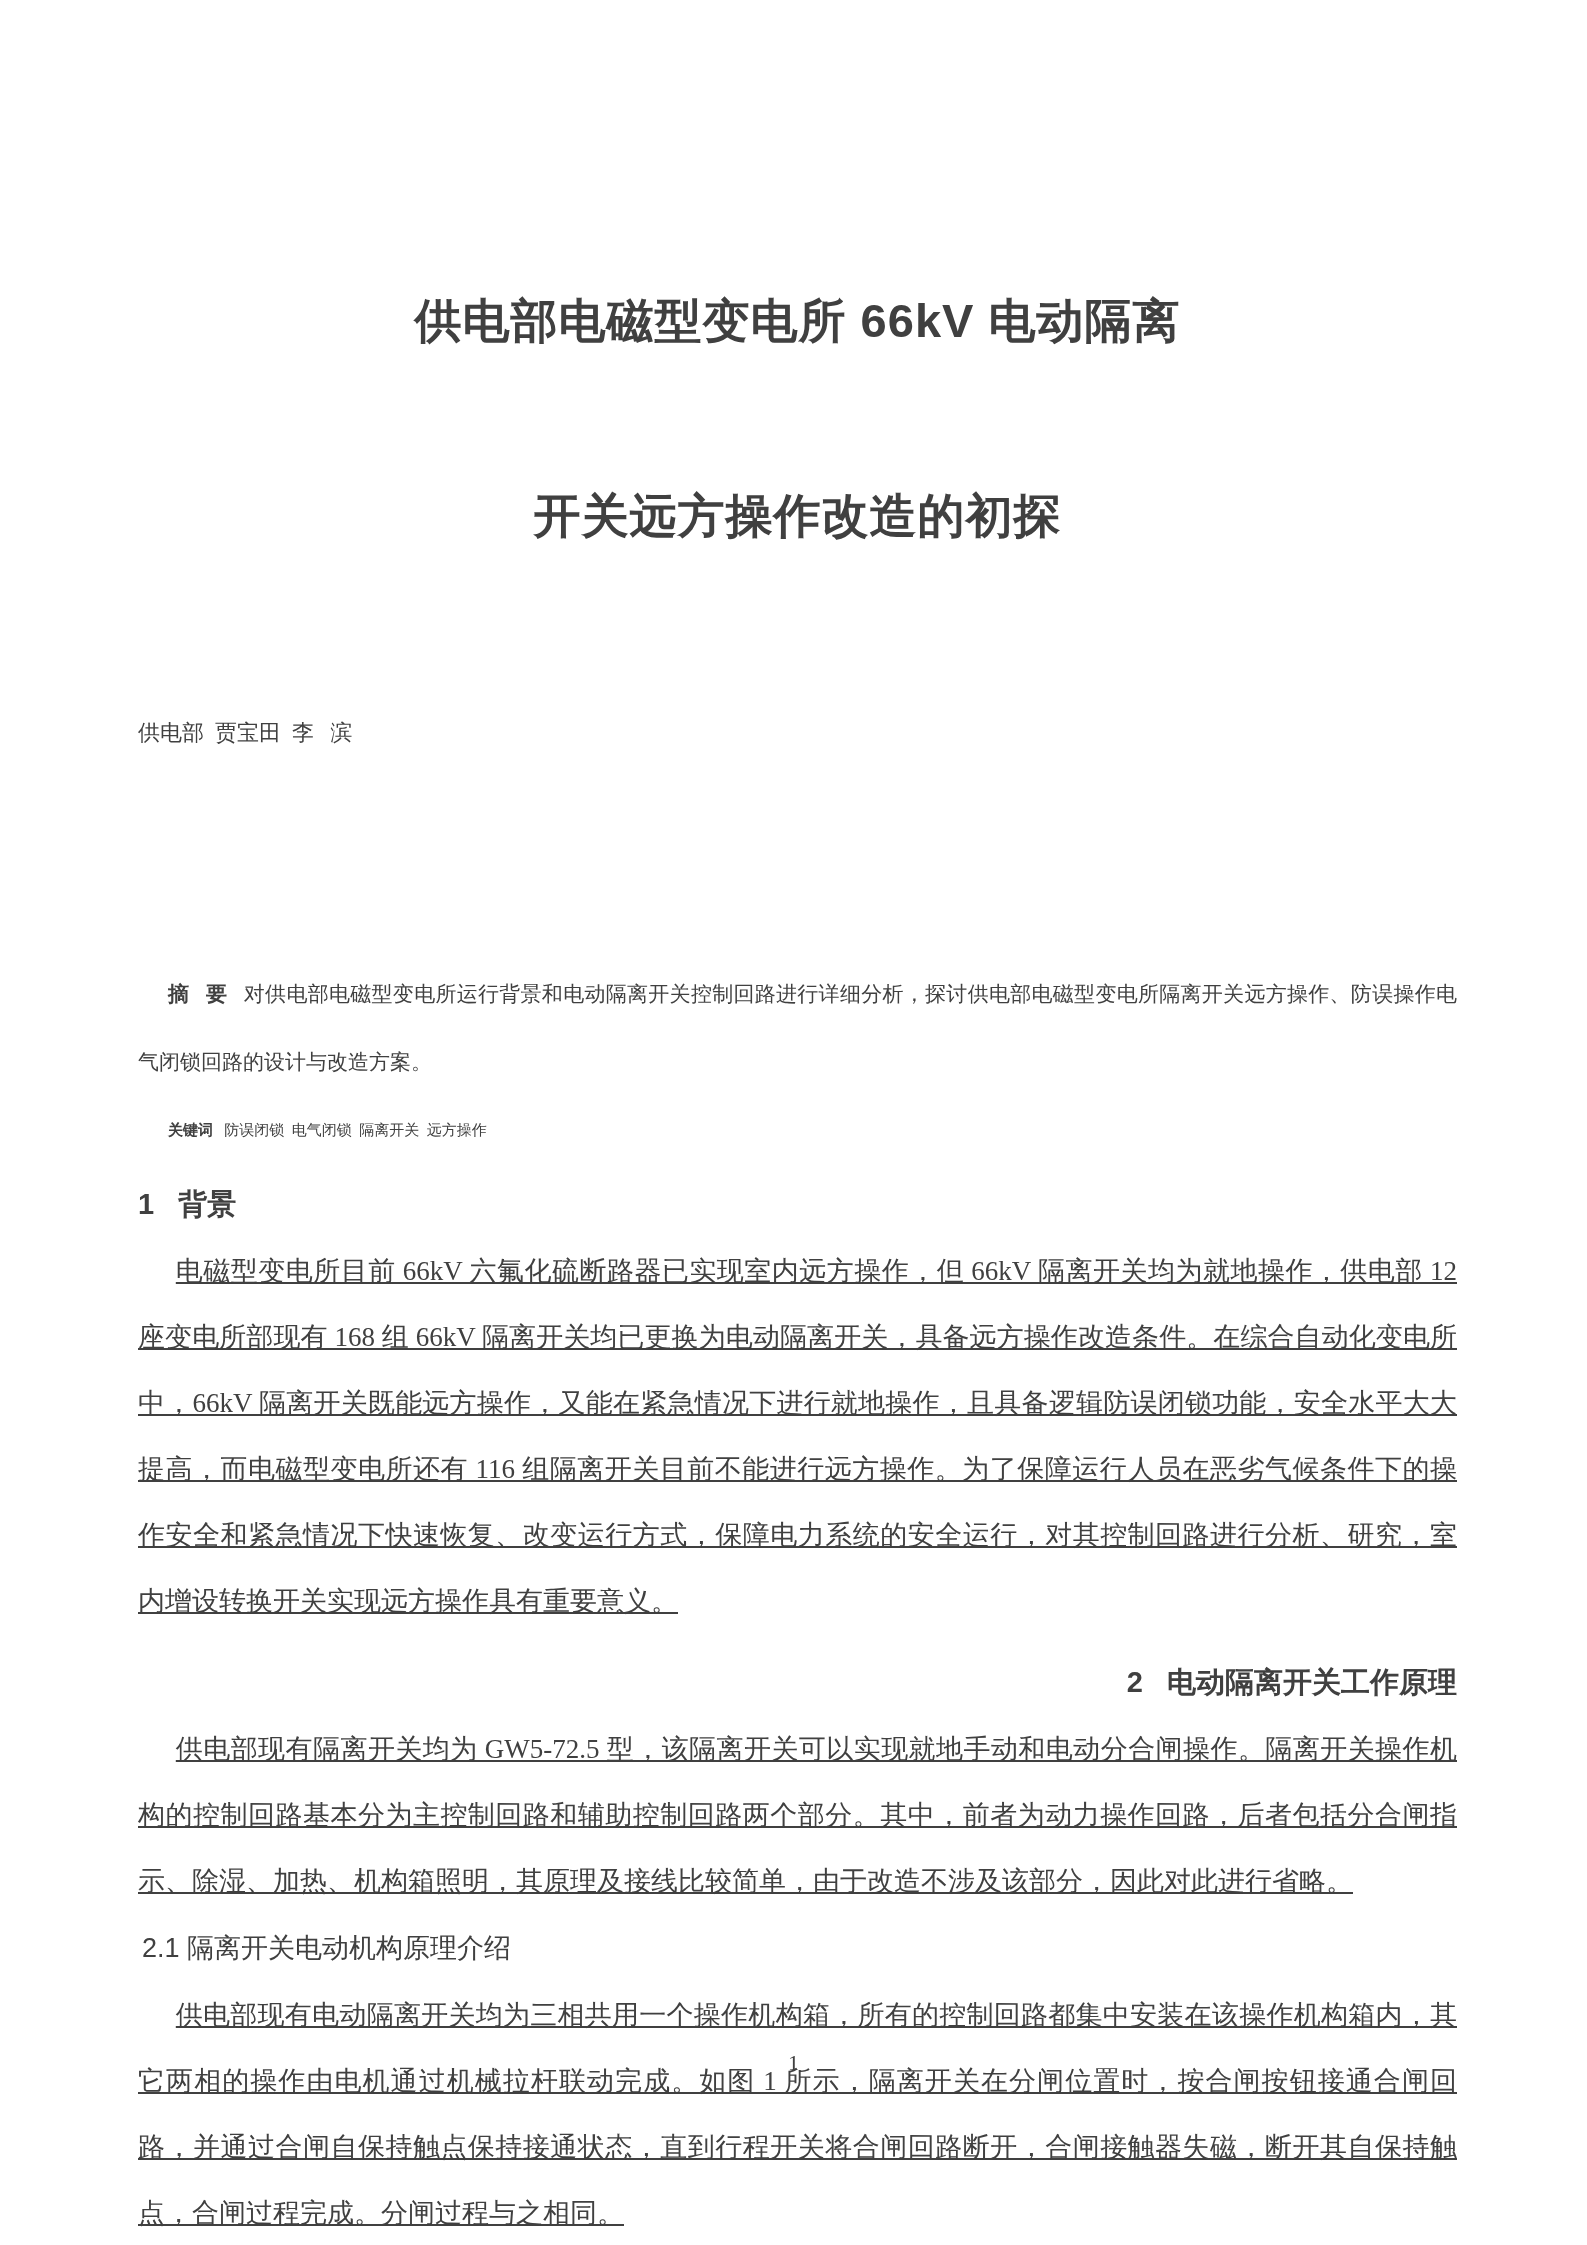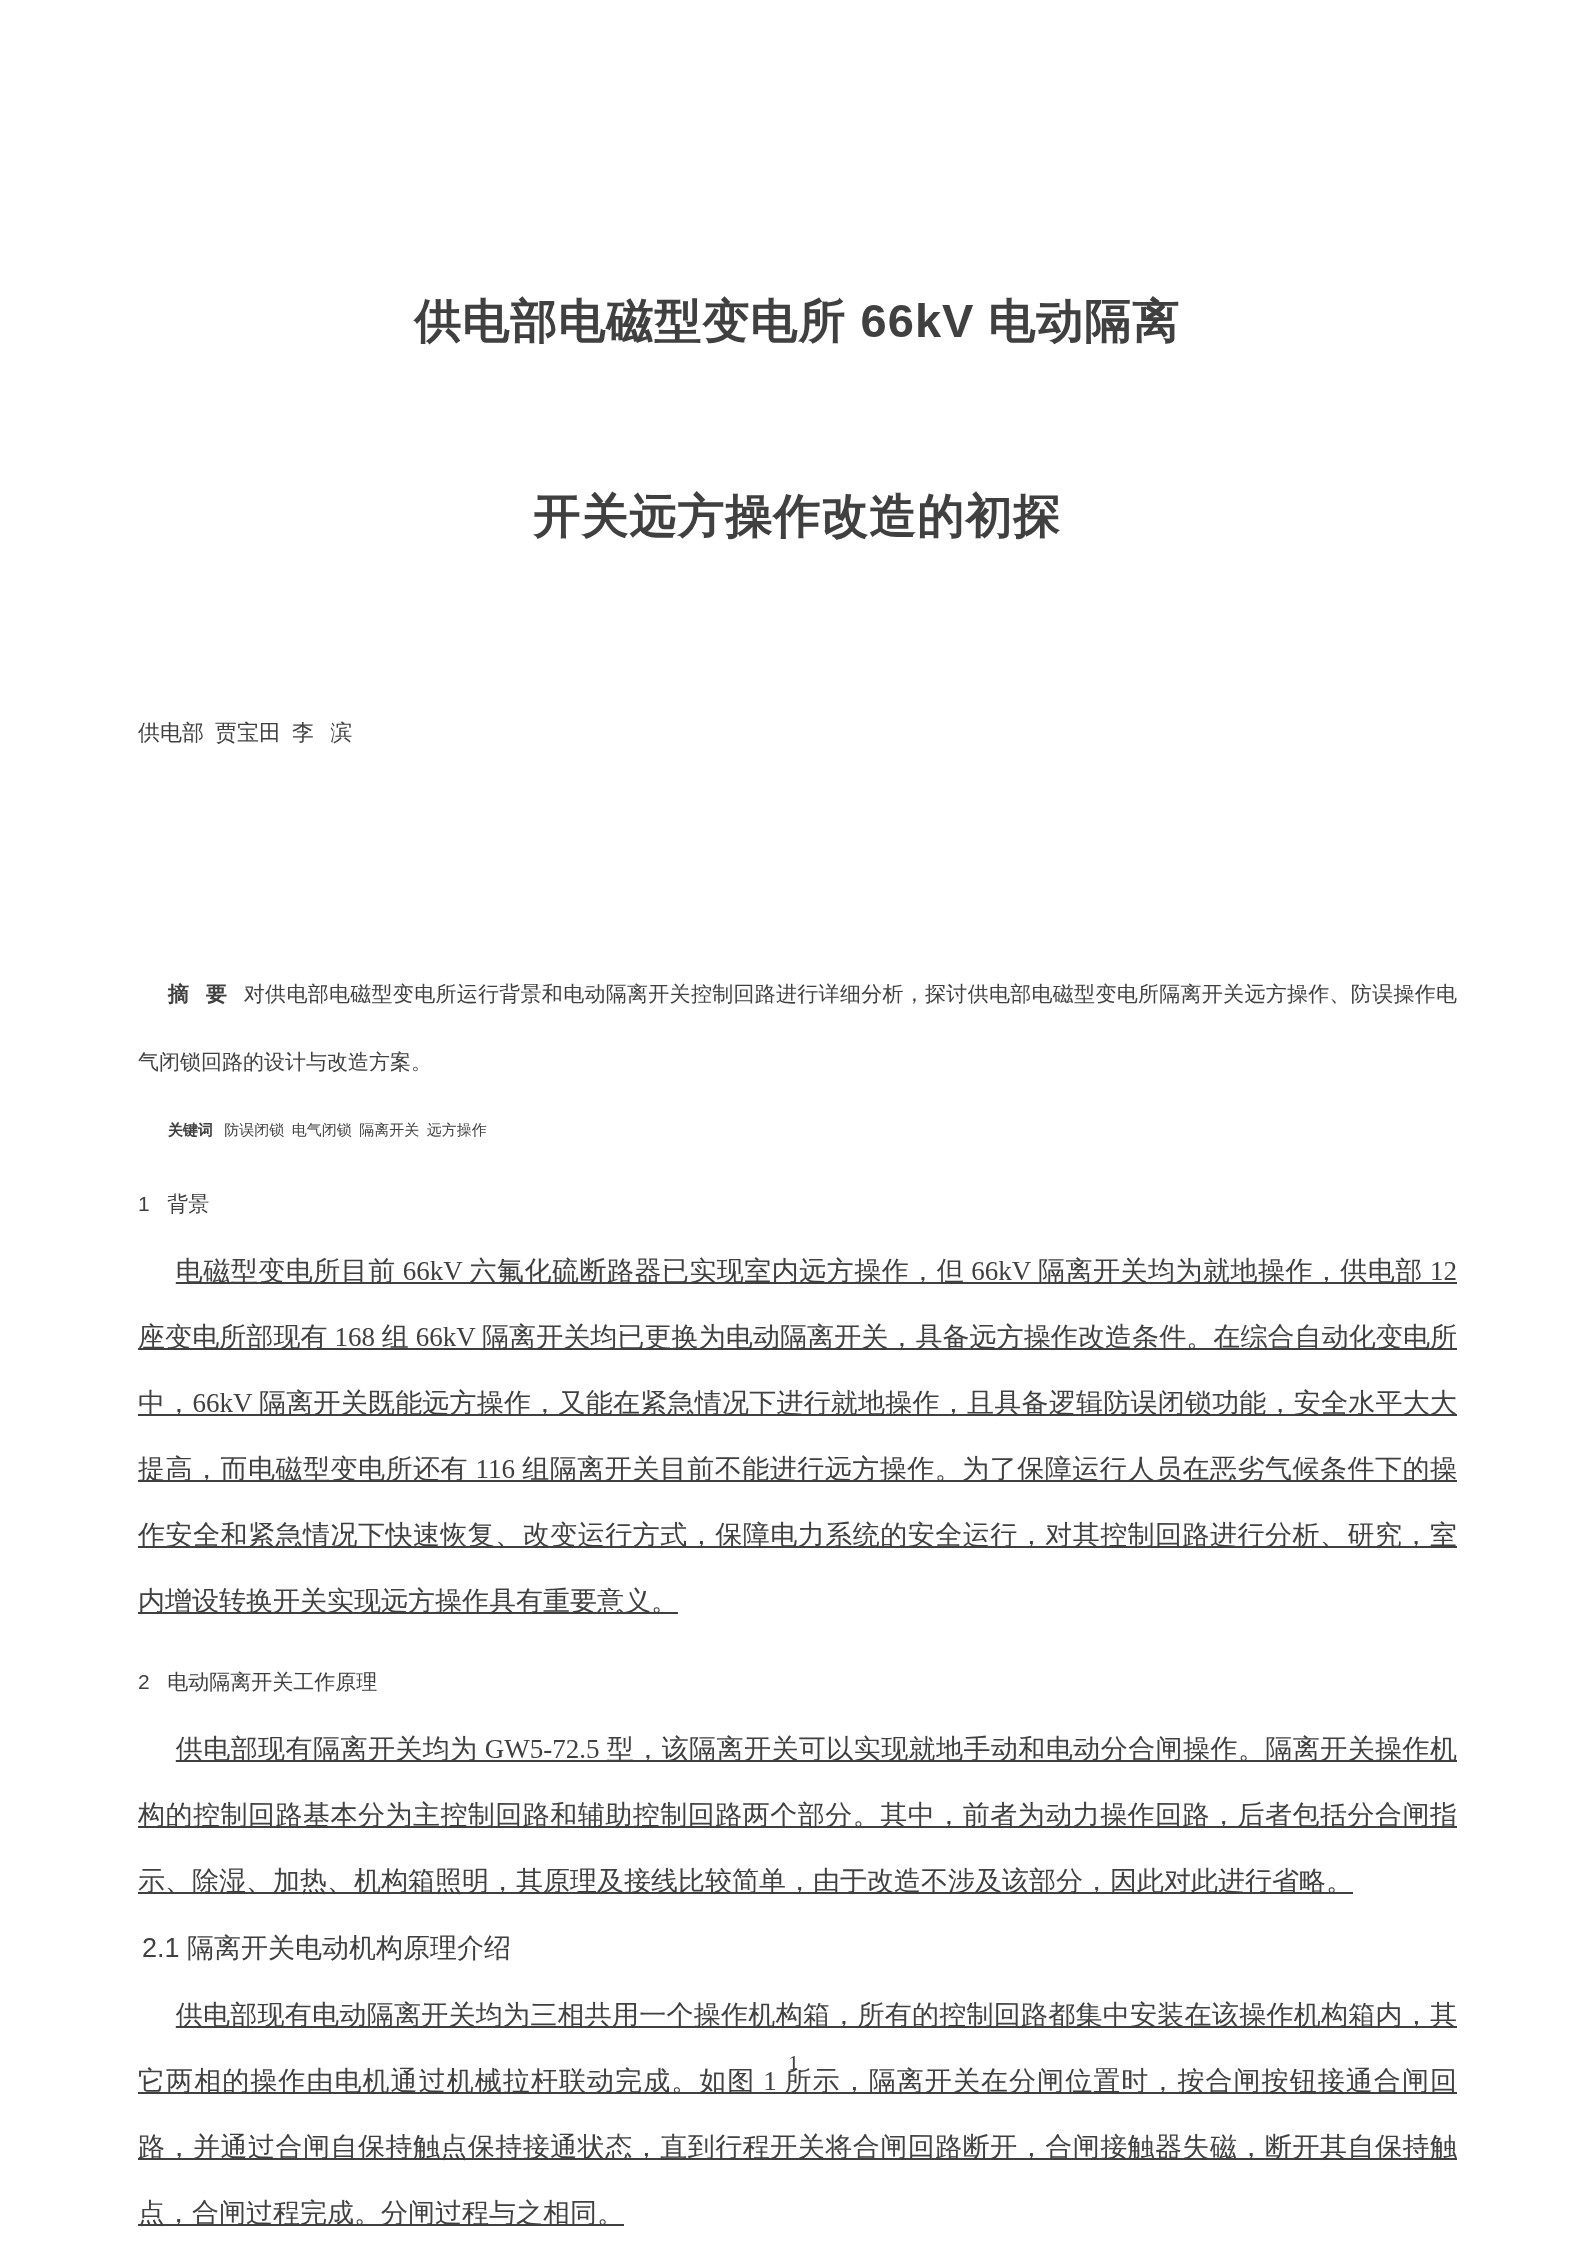--- a/index.html
+++ b/index.html
@@ -54,27 +54,27 @@
   .keywords {
     margin: 0;
     font-size: 15px;
     line-height: 68px;
     text-indent: 30px;
     white-space: pre-wrap;
   }
   .h-level1 {
     margin: 0;
     font-family: "Liberation Sans", "DejaVu Sans", sans-serif;
-    font-weight: normal;
-    font-size: 21px;
+    font-weight: bold;
+    font-size: 29px;
     line-height: 44px;
     white-space: pre-wrap;
   }
   .h1-bg      { margin-top: 18px; }
-  .h1-sec2    { margin-top: 26px; }
+  .h1-sec2    { margin-top: 26px; text-align: right; }
   .h-level2 {
     margin: 12px 0 0 4px;
     font-family: "Liberation Sans", "DejaVu Sans", sans-serif;
     font-weight: normal;
     font-size: 27px;
     line-height: 44px;
     white-space: pre-wrap;
   }
   .body-para {
     margin: 12px 0 0 0;

